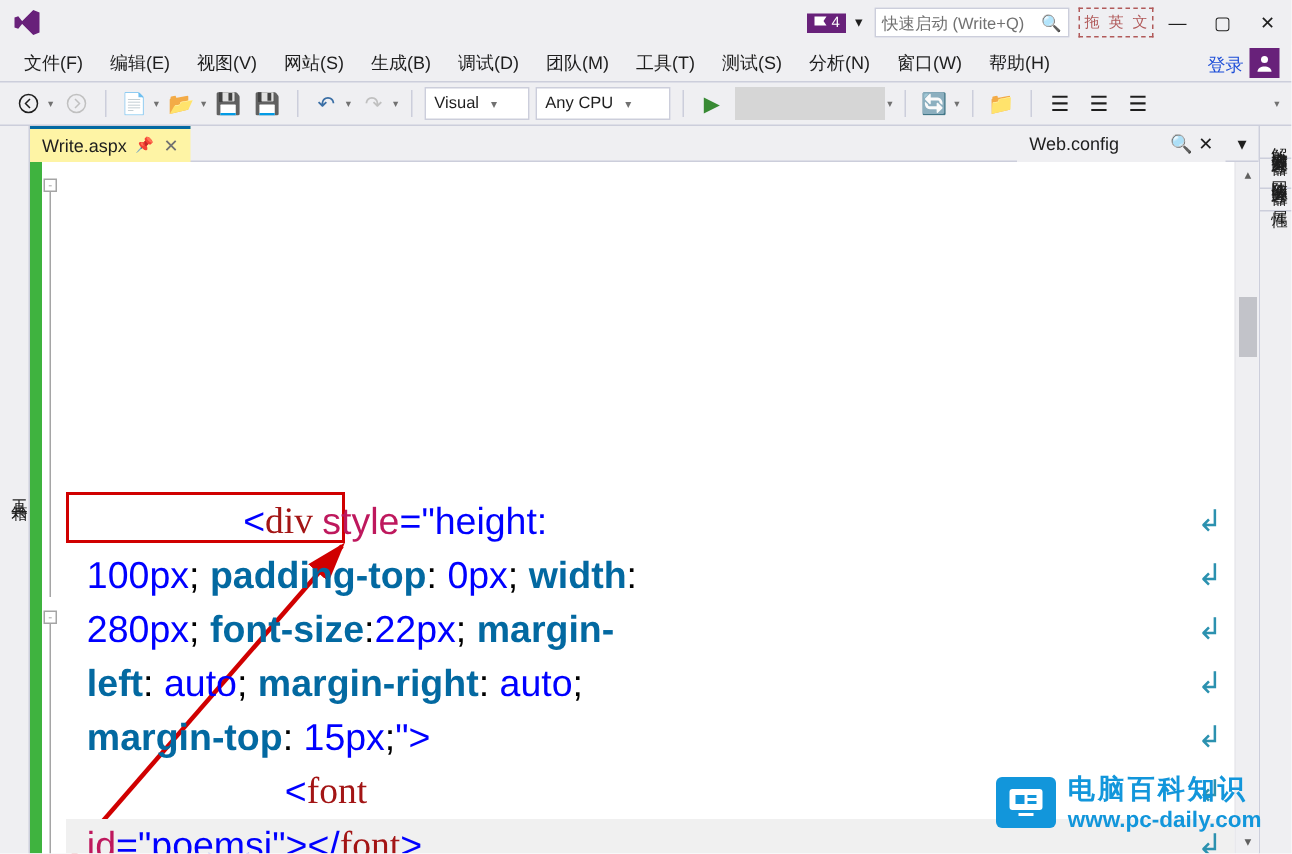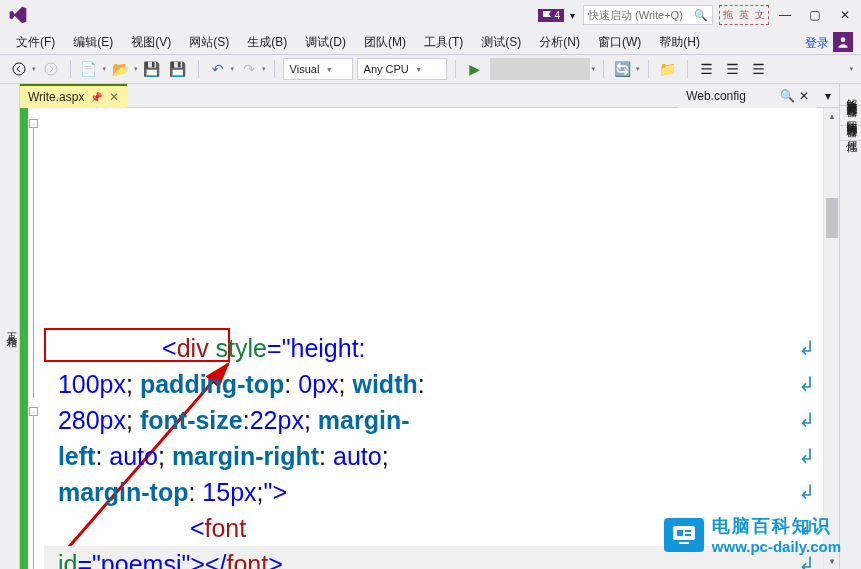--- a/index.html
+++ b/index.html
@@ -39,40 +39,40 @@
 
 
 .doc-area { display: flex; height: 485px; background: #fff; }
 
 
 .left-vertical { width: 20px; background: #efeff2; border-right: 1px solid #cccedb; writing-mode: vertical-rl; text-orientation: upright; font-size: 11px; color: #1e1e1e; padding: 4px 0; text-align: center; letter-spacing: 2px; }
 
 
 .tab-strip { height: 24px; background: #efeff2; display: flex; border-bottom: 1px solid #cccedb; }
 .tab { height: 24px; padding: 0 8px; display: flex; align-items: center; font-size: 12px; cursor: pointer; gap: 6px; }
-.tab.active { background: #fef4a5; border-top: 2px solid #4d7c0f; justify-content: center; }
+.tab.active { background: #fef4a5; border-top: 2px solid #0369a1; justify-content: center; }
 .tab .pin-icon { color: #717171; font-size: 10px; }
 .tab .close-icon { color: #717171; font-size: 12px; }
 .tab-strip .tab-spacer { flex: 1; }
 .tab.right-tab { background: #efeff2; color: #1e1e1e; gap: 28px; }
 .tab.right-tab .tab-actions { display: flex; gap: 4px; margin-left: 6px; }
 
 
 .main-col { flex: 1; display: flex; flex-direction: column; }
 .editor-wrap { flex: 1; display: flex; background: #fff; position: relative; overflow: hidden; }
 .gutter-margin { width: 8px; background: #3fb33f; }
 .line-numbers { width: 50px; background: #fff; text-align: right; padding-right: 8px; font-family: Consolas, monospace; font-size: 28px; color: #2b91af; line-height: 36px; padding-top: 6px; }
 .outline-col { width: 12px; background: #fff; position: relative; }
 .outline-box { position: absolute; border: 1px solid #a5a5a5; width: 9px; height: 9px; background: #fff; left: 1px; display: flex; align-items: center; justify-content: center; font-size: 8px; color: #a5a5a5; line-height: 1; }
 .outline-line { position: absolute; width: 1px; background: #a5a5a5; left: 5px; }
 .code-area { flex: 1; font-family: Consolas, monospace; font-size: 25px; line-height: 36px; padding: 6px 0 0 4px; position: relative; color: #000; white-space: pre; overflow: hidden; }
 .code-line { height: 36px; display: flex; align-items: center; }
 .tag-bracket { color: #0000ff; }
-.tag-name { color: #a31515; }
-.attr-name { color: #15803d; }
+.tag-name { color: #a31515; font-family: Liberation Serif, serif; }
+.attr-name { color: #be185d; }
 .attr-eq { color: #0000ff; }
 .attr-val { color: #0000ff; }
 .css-prop { color: #0369a1; font-weight: bold; }
 .css-val { color: #0000ff; }
 .css-punc { color: #000; }
 .highlight-line { background: #f0f0f0; width: 100%; }
 .red-box { position: absolute; border: 2px solid #d00000; }
 .wrap-glyph { color: #2b91af; position: absolute; right: 8px; font-size: 20px; }
 .squiggle { border-bottom: 1px dotted #008000; }
 

